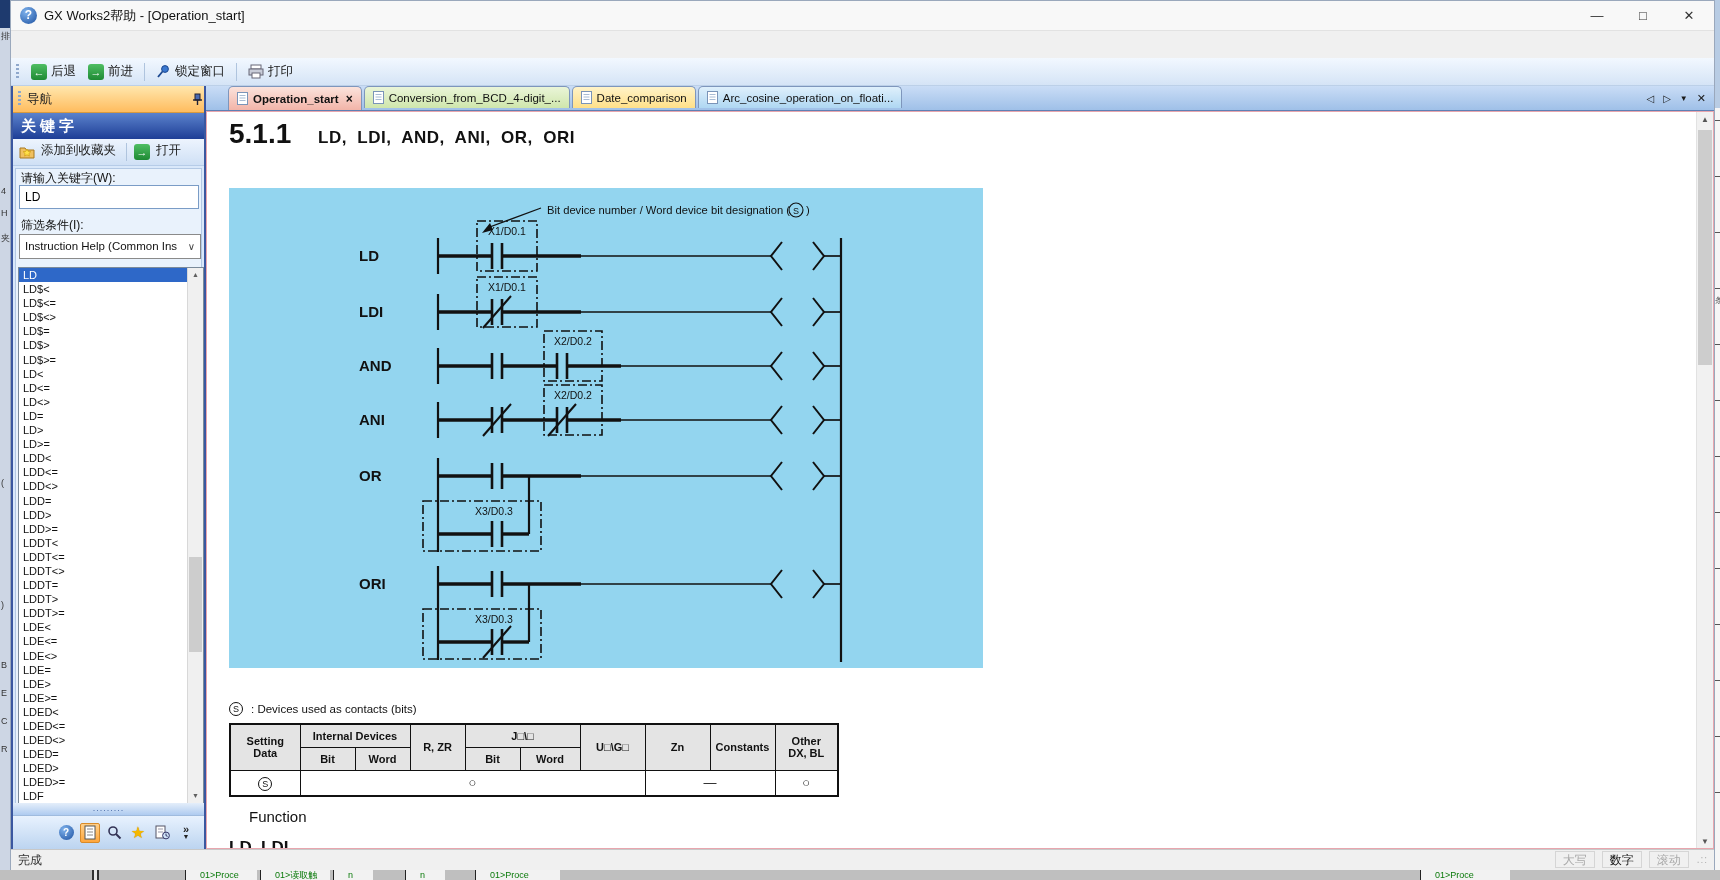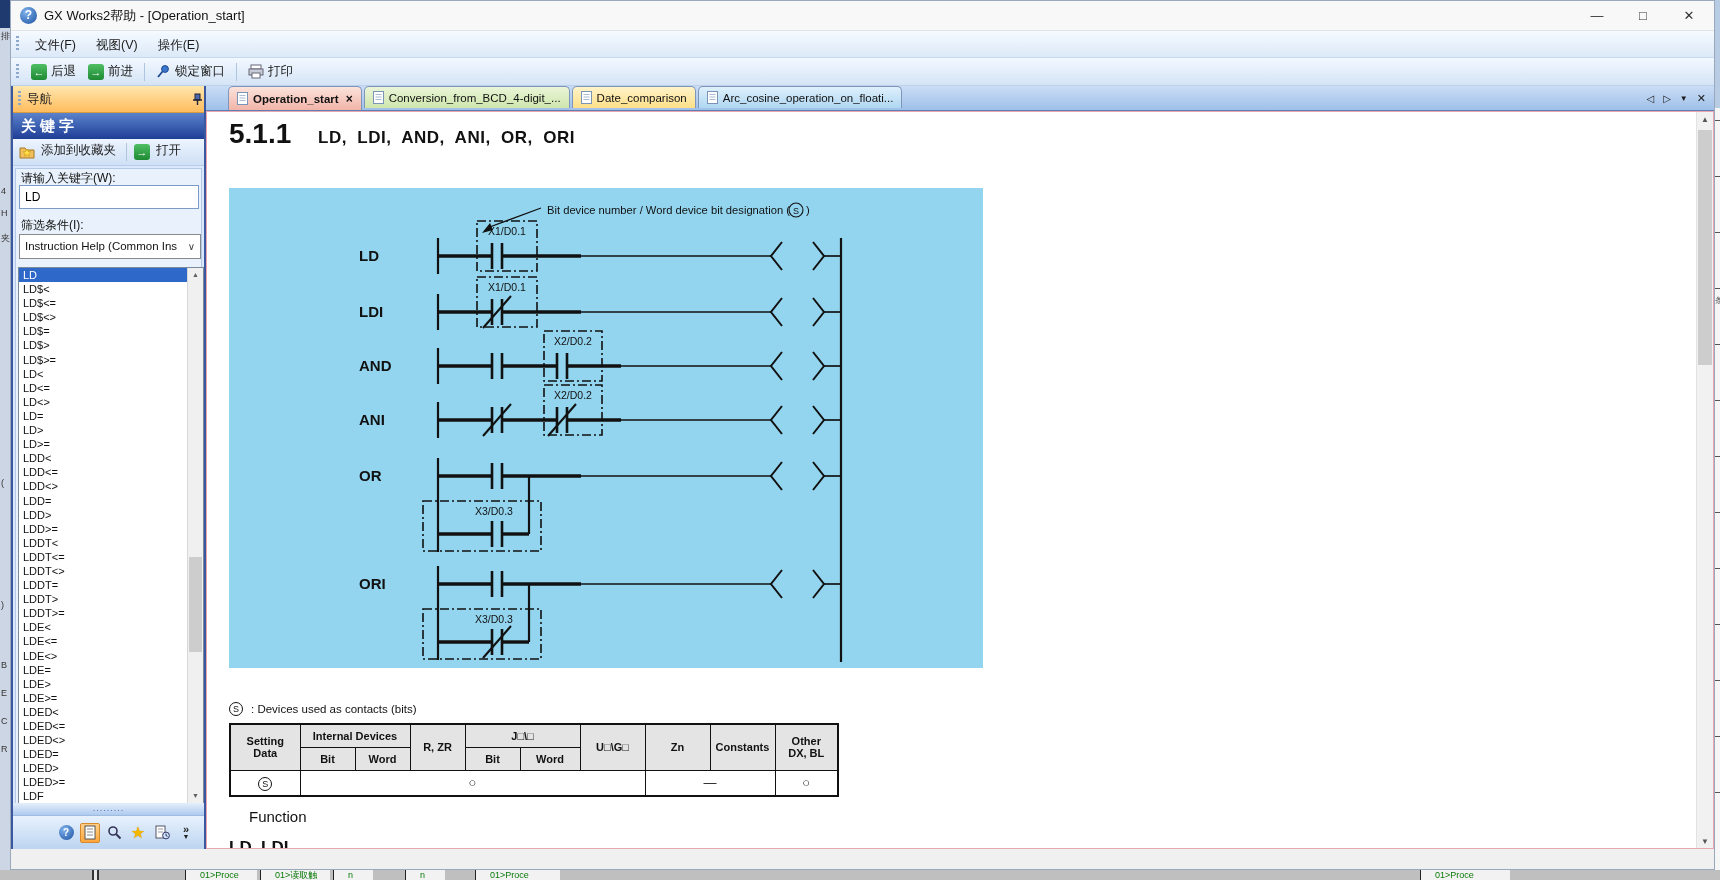--- a/index.html
+++ b/index.html
@@ -147,24 +147,20 @@
     <div class="titlebar">
       <span class="appicon">?</span>
       <span class="wtitle">GX Works2帮助 - [Operation_start]</span>
       <span class="wbtns">
         <span class="wbtn">—</span>
         <span class="wbtn">□</span>
         <span class="wbtn">✕</span>
       </span>
     </div>
 
-    <div class="menubar">
-      <span class="grip"></span>
-      <span id="menu-items"><span class="menu-item">文件(F)</span><span class="menu-item">视图(V)</span><span class="menu-item">操作(E)</span></span>
-    </div>
 
     <div class="toolbar">
       <span class="grip"></span>
       <span class="tbtn">
         <span class="navsq">←</span>
         <span>后退</span>
       </span>
       <span class="tbtn">
         <span class="navsq">→</span>
         <span>前进</span>
@@ -537,14 +533,23 @@
 
           <div class="cscroll">
             <span class="ar" style="top:0">▲</span>
             <div class="cthumb"></div>
             <span class="ar" style="bottom:0">▼</span>
           </div>
         </div>
       </div>
     </div>
 
+    <div class="statusbar">
+      <span class="st-left">完成</span>
+      <span class="st-right">
+        <span class="st-box">大写</span>
+        <span class="st-box on">数字</span>
+        <span class="st-box">滚动</span>
+        <span class="st-grip">.::</span>
+      </span>
+    </div>
   </div>
 </div>
 
 </body></html>

